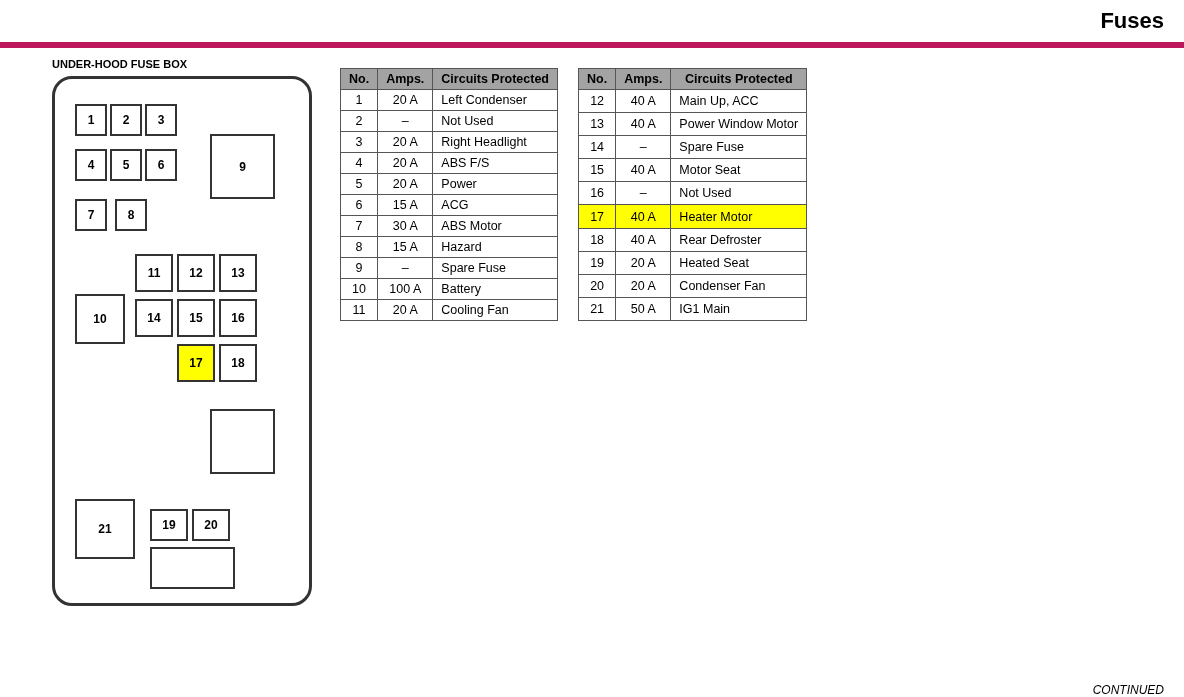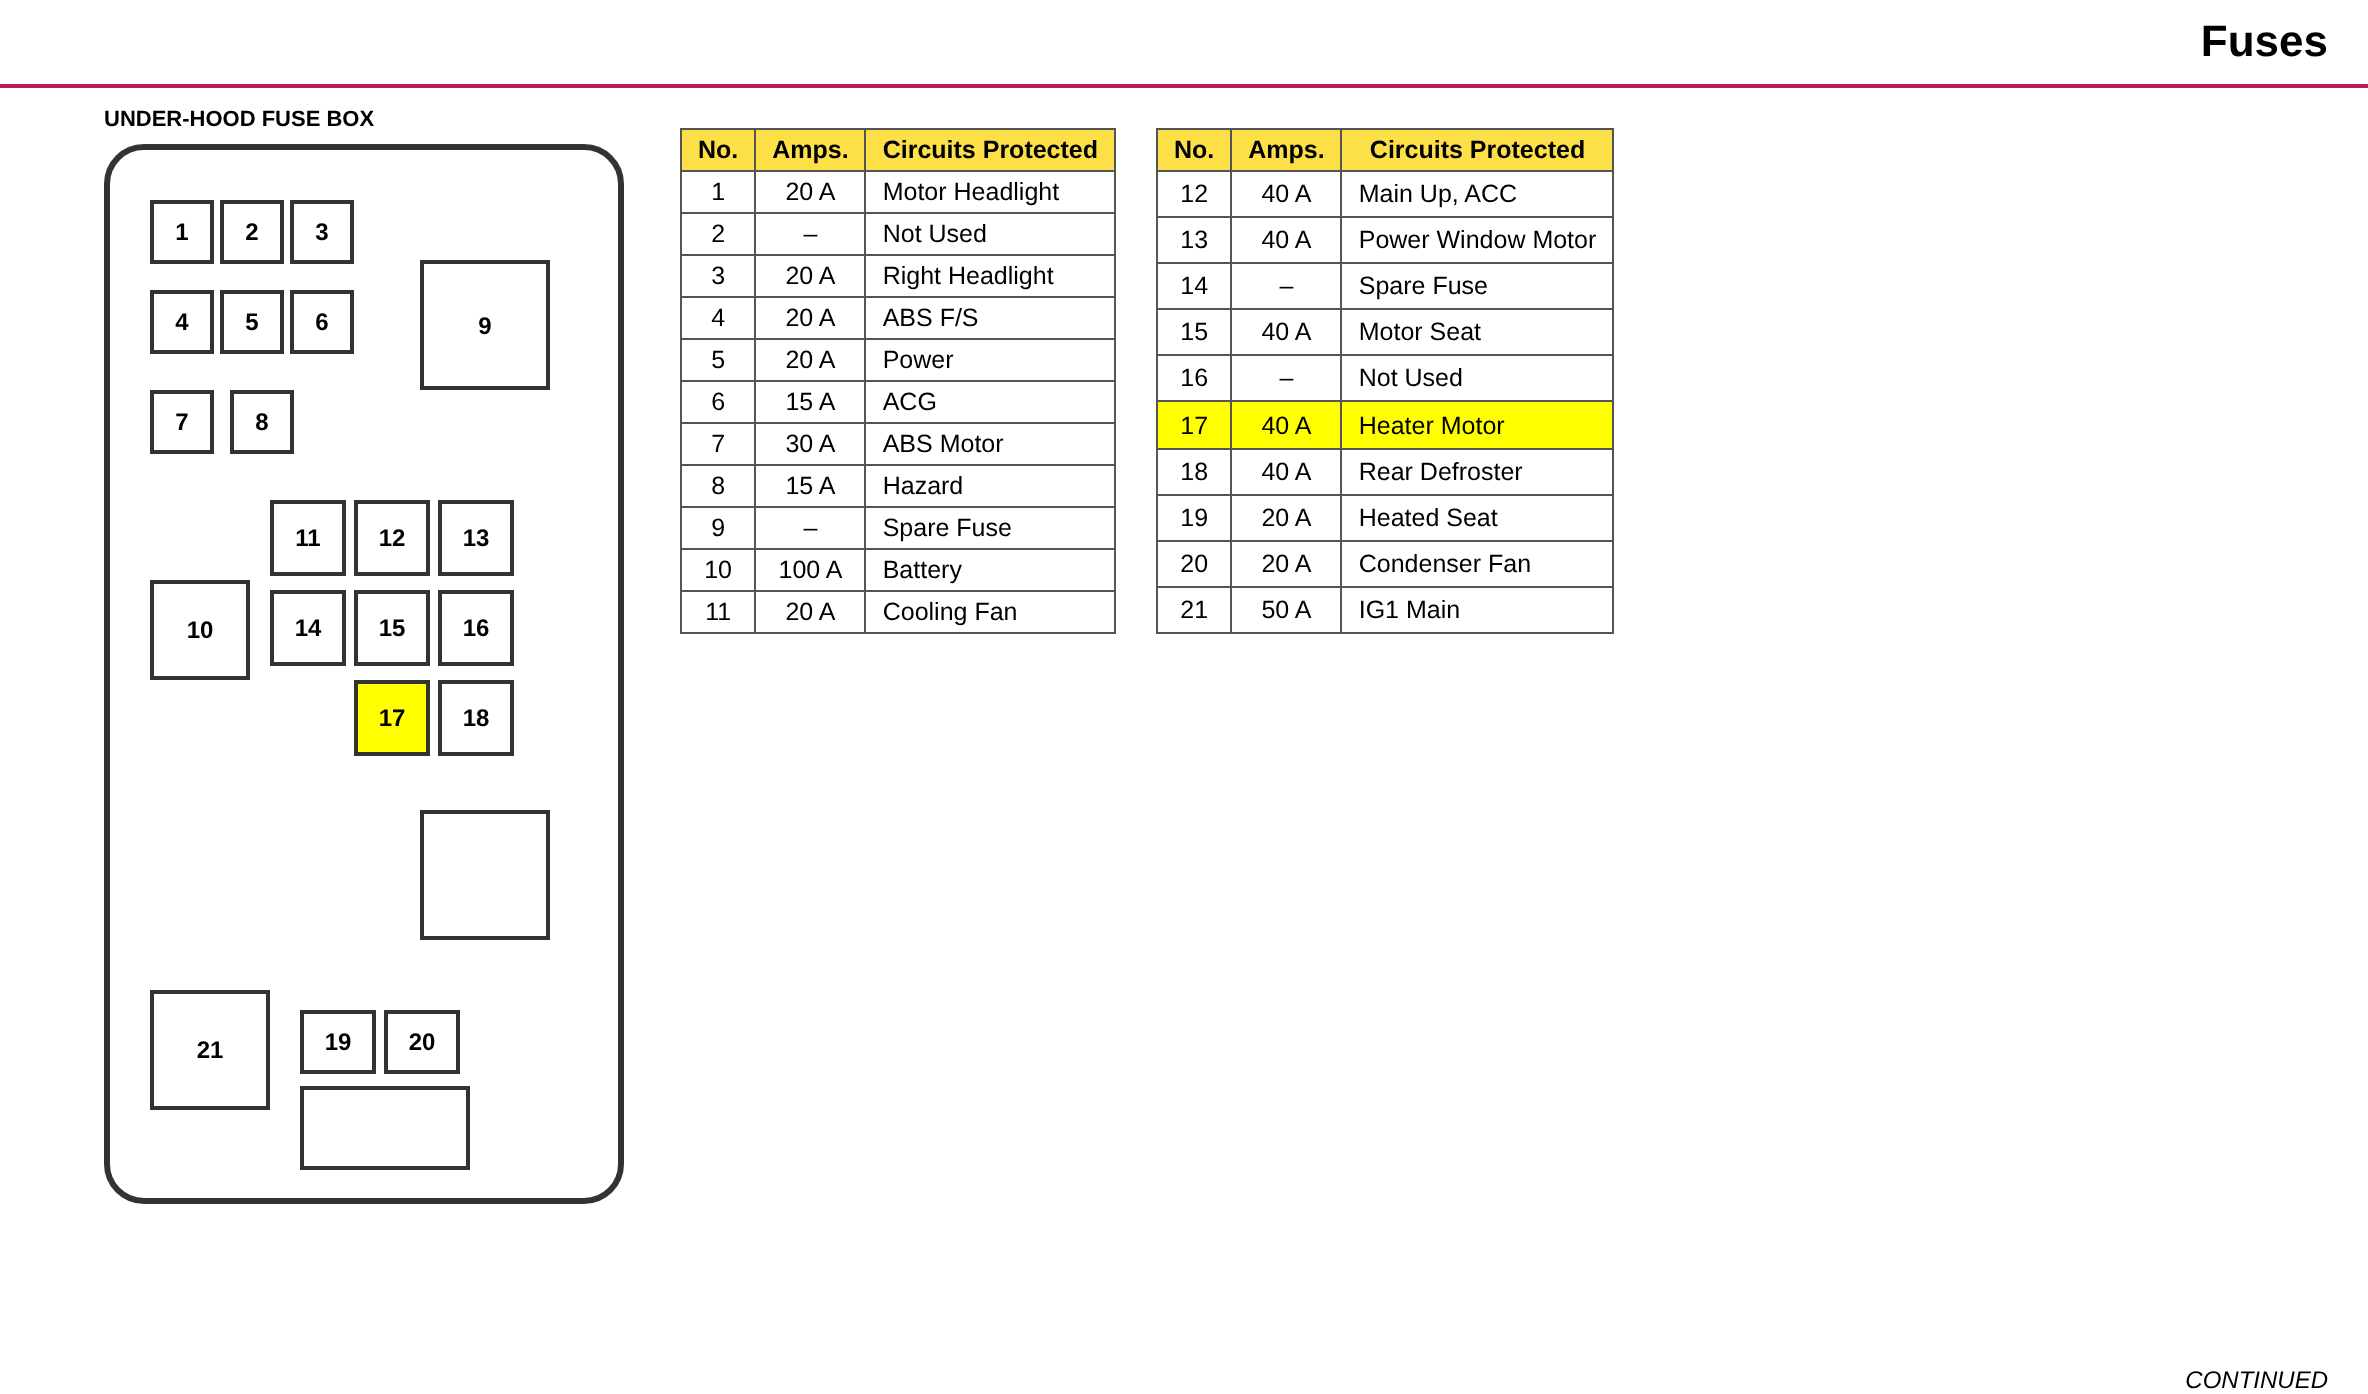--- a/index.html
+++ b/index.html
@@ -8,21 +8,21 @@
       height: 697px;
       background: #ffffff;
       font-family: Arial, Helvetica, sans-serif;
       font-size: 13px;
       overflow: hidden;
       position: relative;
     }
 
     
     .page-header {
-      border-bottom: 2px solid #be185d;
+      border-bottom: 6px solid #be185d;
       padding: 8px 20px;
       display: flex;
       justify-content: flex-end;
       align-items: center;
     }
     .page-title {
       font-size: 22px;
       font-weight: bold;
     }
 
@@ -85,21 +85,21 @@
       font-size: 12.5px;
     }
     .fuse-table th, .fuse-table td {
       border: 1px solid #555;
       padding: 3px 8px;
       text-align: left;
     }
     .fuse-table th {
       font-weight: bold;
       text-align: center;
-      background: #fde047;
+      background: #a3a3a3;
     }
     .fuse-table td:first-child,
     .fuse-table td:nth-child(2) {
       text-align: center;
     }
     .fuse-table tr.highlighted-row td {
       background: #ffff00;
     }
 
     .continued-text {
@@ -168,21 +168,21 @@
         <tr>
           <th>No.</th>
           <th>Amps.</th>
           <th>Circuits Protected</th>
         </tr>
       </thead>
       <tbody id="table1-body">
       <tr>
             <td>1</td>
             <td>20 A</td>
-            <td>Motor Headlight</td>
+            <td>Left Condenser</td>
           </tr>
           <tr>
             <td>2</td>
             <td>–</td>
             <td>Not Used</td>
           </tr>
           <tr>
             <td>3</td>
             <td>20 A</td>
             <td>Right Headlight</td>

